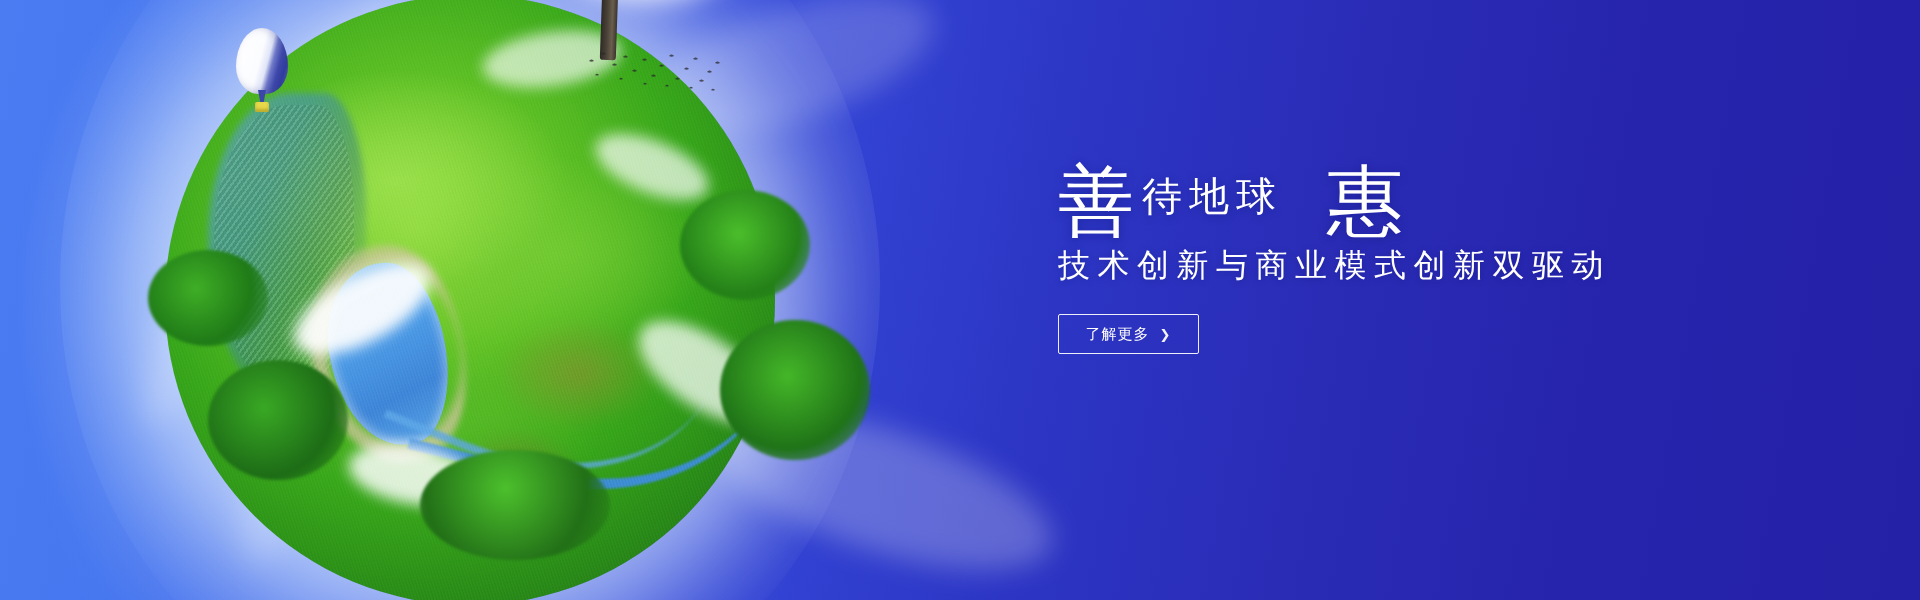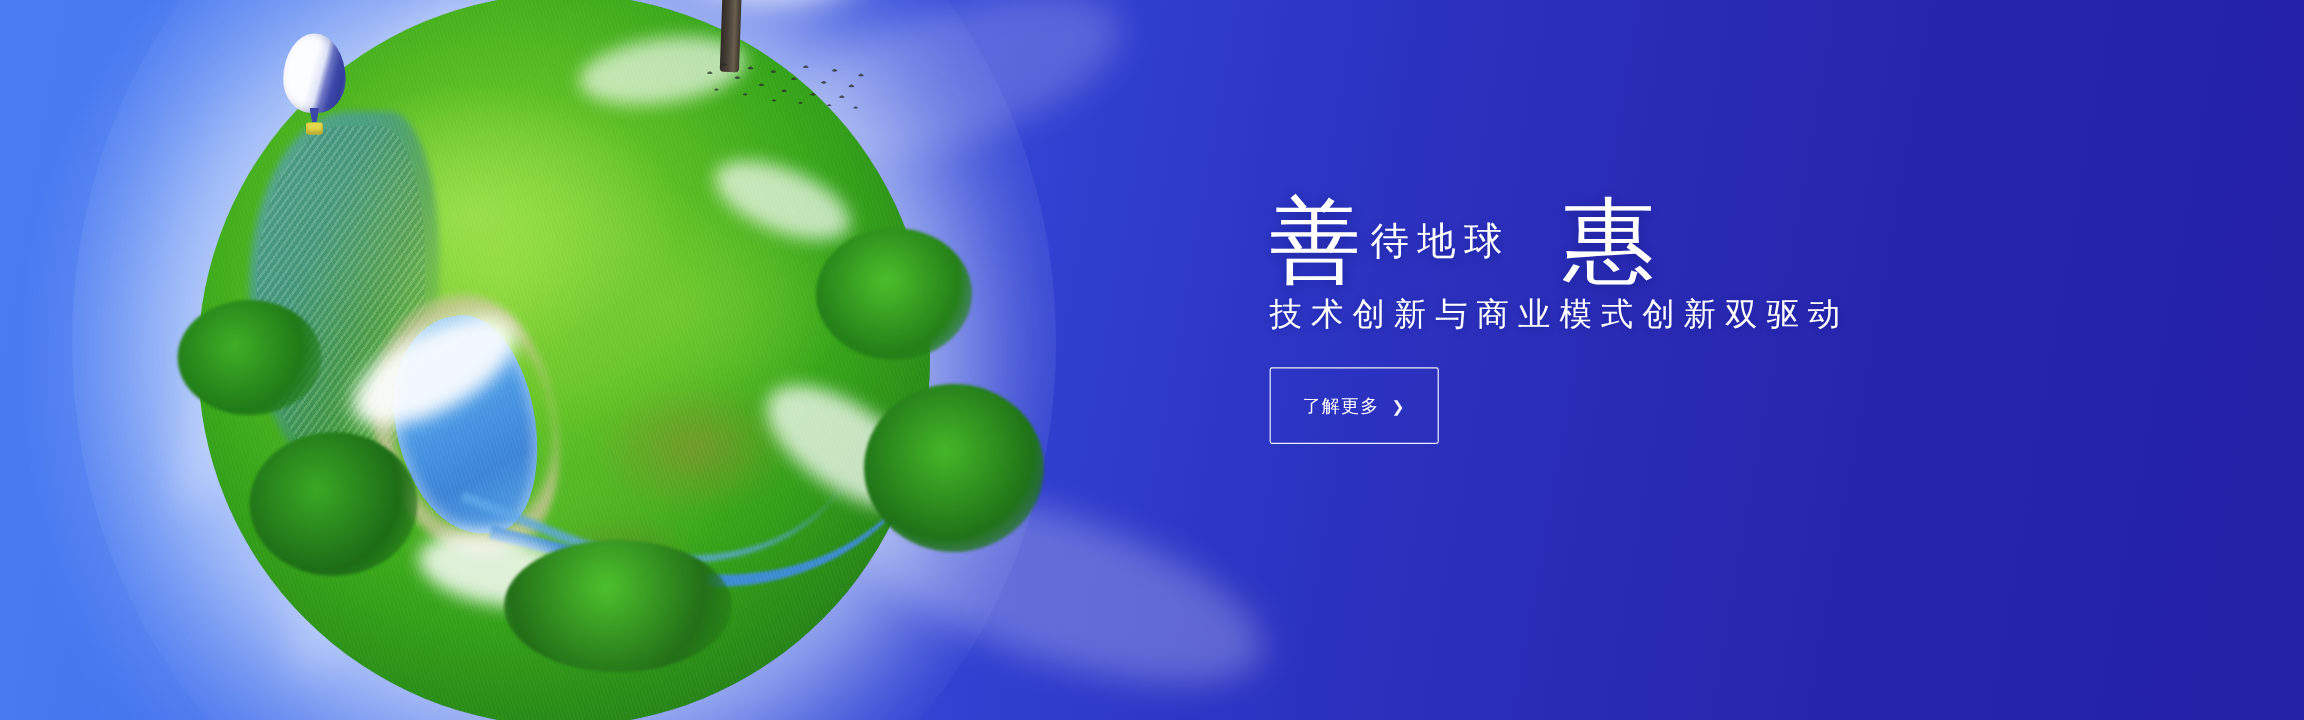--- a/index.html
+++ b/index.html
@@ -283,32 +283,32 @@
     font-size: 76px;
     line-height: 0.92;
     font-weight: 400;
     letter-spacing: 0;
     text-shadow: 0 2px 10px rgba(10,20,110,.45);
     position: relative;
     top: 4px;
   }
   .hl-small {
     font-family: "DejaVu Serif", "Liberation Serif", serif;
-    font-size: 32px;
+    font-size: 40px;
     font-weight: 400;
     letter-spacing: 7px;
     padding-left: 8px;
     padding-bottom: 8px;
     text-shadow: 0 2px 8px rgba(10,20,110,.4);
     margin-top: 32px;
   }
   .hl-gap { width: 44px; }
 
   .subtitle {
-    font-size: 27px;
+    font-size: 32px;
     letter-spacing: 7.5px;
     font-weight: 400;
     text-shadow: 0 1px 6px rgba(10,20,110,.35);
     white-space: nowrap;
   }
   .tagline {
     font-size: 17px;
     letter-spacing: 0.6px;
     font-weight: 400;
     margin-top: 20px;
@@ -325,21 +325,21 @@
     width: 117px;
     height: 38px;
     border: 1px solid rgba(255,255,255,0.92);
     border-radius: 2px;
     color: #ffffff;
     font-size: 15px;
     letter-spacing: 1px;
     background: transparent;
     cursor: pointer;
     box-sizing: content-box;
-    padding: 12px 11px;
+    padding: 0 11px;
   }
   .cta .chev {
     font-size: 13px;
     line-height: 1;
     opacity: .95;
   }
 </style>
 </head>
 <body>
 

